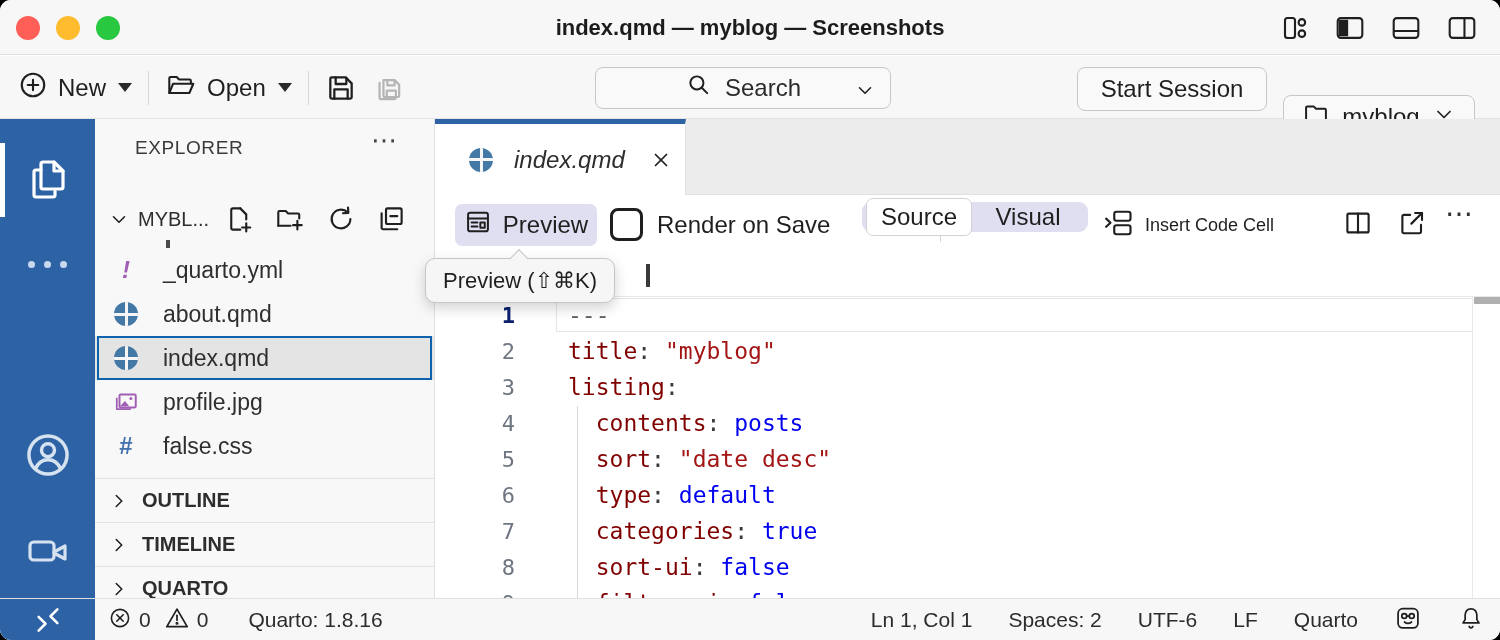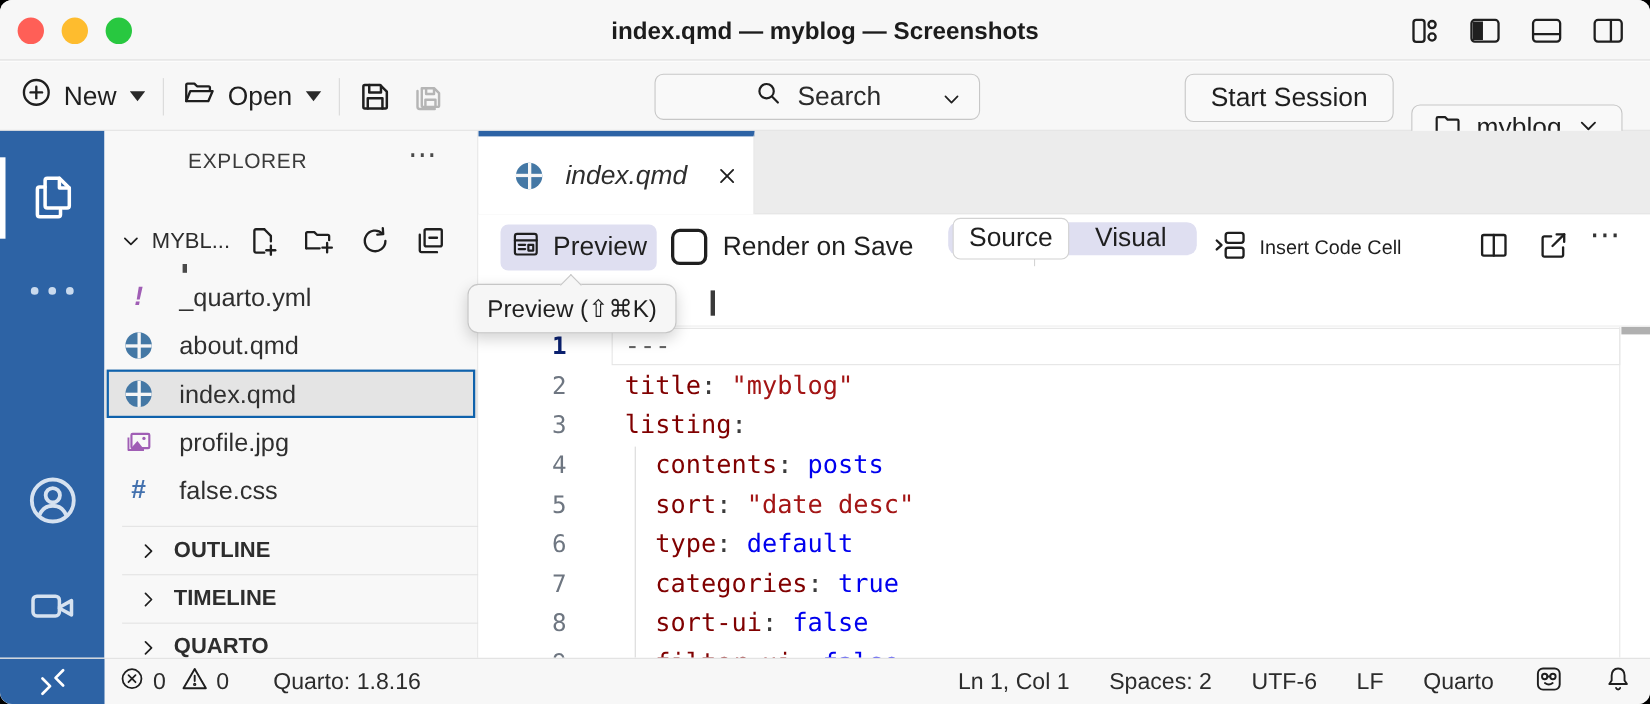--- a/index.html
+++ b/index.html
@@ -32,38 +32,38 @@
   
   .activitybar { position:absolute; left:0; top:119px; width:95px; height:479px; background:#2D63A5; }
   .ab-indicator { position:absolute; left:0; top:24px; width:5px; height:74px; background:#FFFFFF; }
   .ab-item { position:absolute; left:0; width:95px; display:flex; justify-content:center; }
   .ab-dots { display:flex; gap:9px; }
   .ab-dots i { width:7px; height:7px; border-radius:50%; background:#C9DAEE; }
 
   
   .sidebar { position:absolute; left:95px; top:119px; width:340px; height:479px; background:#F8F8F8; border-right:1px solid #E1E1E1; }
   .exp-header { position:absolute; left:0; top:0; width:100%; height:62px; }
-  .exp-title { position:absolute; left:40px; top:18px; font-size:19px; font-weight:500; letter-spacing:.6px; color:#3a3a3a;margin-left:36px; }
+  .exp-title { position:absolute; left:40px; top:18px; font-size:19px; font-weight:500; letter-spacing:.6px; color:#3a3a3a; }
   .exp-more { position:absolute; right:34px; top:6px; font-size:26px; letter-spacing:3px; color:#4a4a4a; }
   .root-row { position:absolute; left:0; top:78px; width:100%; height:44px; display:flex; align-items:center; }
   .root-label { font-size:20px; font-weight:400; color:#2d2d2d; margin-left:8px; }
   .root-actions { position:absolute; right:28px; top:7px; display:flex; gap:20px; }
   .scroll-fragment { position:absolute; left:71px; top:121px; width:4px; height:8px; background:#4a4a4a; }
   .file-list { position:absolute; left:0; top:129px; width:100%; }
   .file-row { position:relative; height:44px; display:flex; align-items:center; }
   .file-row.selected { background:#E4E4E4; }
   .file-row.selected::after { content:""; position:absolute; left:2px; right:2px; top:0; bottom:0; border:2px solid #0F62AC; pointer-events:none; }
   .ficon-wrap { width:28px; margin-left:17px; display:flex; justify-content:center; align-items:center; }
   .fname { margin-left:23px; font-size:23px; color:#2f2f2f; }
   .yaml-bang { font-size:24px; font-weight:800; font-style:italic; color:#A05EB5; }
   .css-hash { font-size:24px; font-weight:700; color:#4371AE; }
   .q-globe { position:relative; width:24px; height:24px; border-radius:50%; background:#4478A5; overflow:hidden; display:inline-block; }
   .q-globe::before { content:""; position:absolute; left:0; right:0; top:10.5px; height:3px; background:#F6F6F6; }
   .q-globe::after { content:""; position:absolute; top:0; bottom:0; left:10.5px; width:3px; background:#F6F6F6; }
-  .sections { position:absolute; left:16px; top:359px; width:100%; }
+  .sections { position:absolute; left:0; top:359px; width:100%; }
   .section-row { height:44px; border-top:1px solid #E3E3E3; display:flex; align-items:center; }
   .section-label { font-size:20px; font-weight:700; color:#2d2d2d; margin-left:12px; }
   .sb-chev { margin-left:13px; display:flex; }
 
   
   .editor { position:absolute; left:435px; top:119px; width:1065px; height:479px; background:#fff; }
   .tabbar { position:absolute; left:0; top:0; width:100%; height:76px; background:#ECECEC; border-bottom:1px solid #E1E1E1; }
   .tab-active { position:absolute; left:0; top:0; width:251px; height:76px; background:#FFFFFF; border-top:5px solid #2D63A5; border-right:1px solid #E1E1E1; display:flex; align-items:center; }
   .tab-active .q-globe { margin-left:34px; }
   .tab-label { margin-left:21px; font-size:24px; font-style:italic; color:#2e2e2e; }

